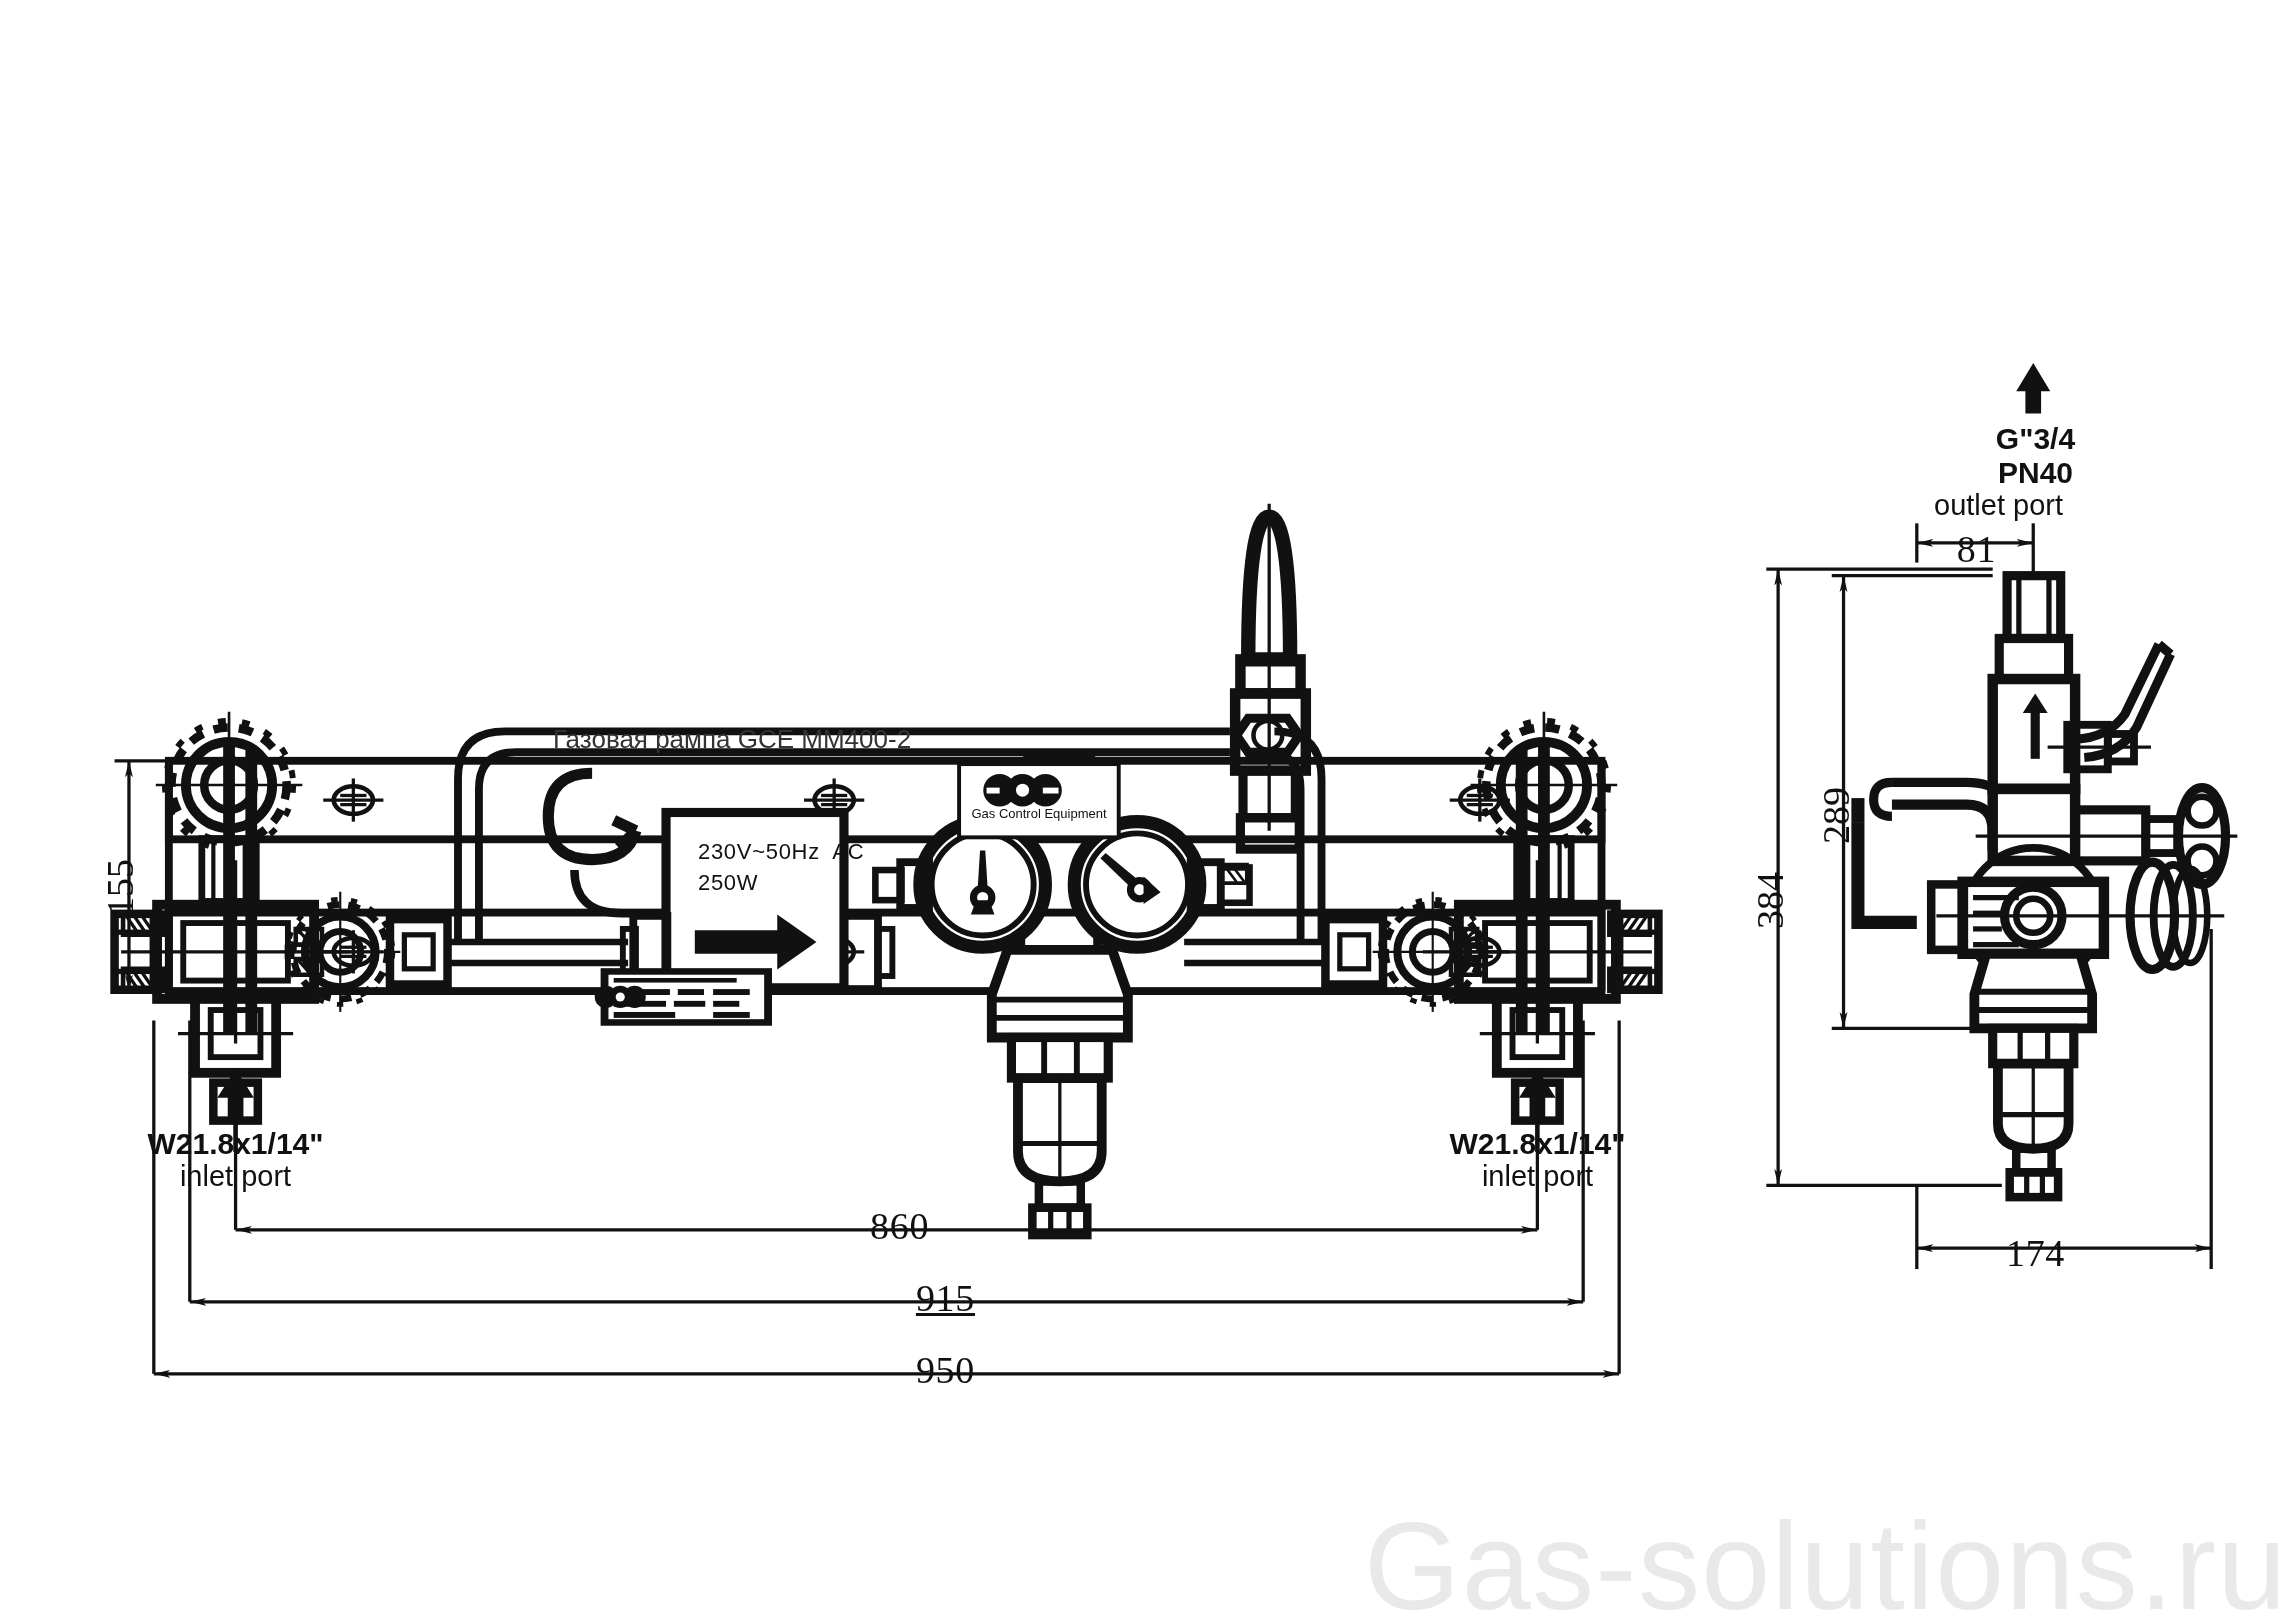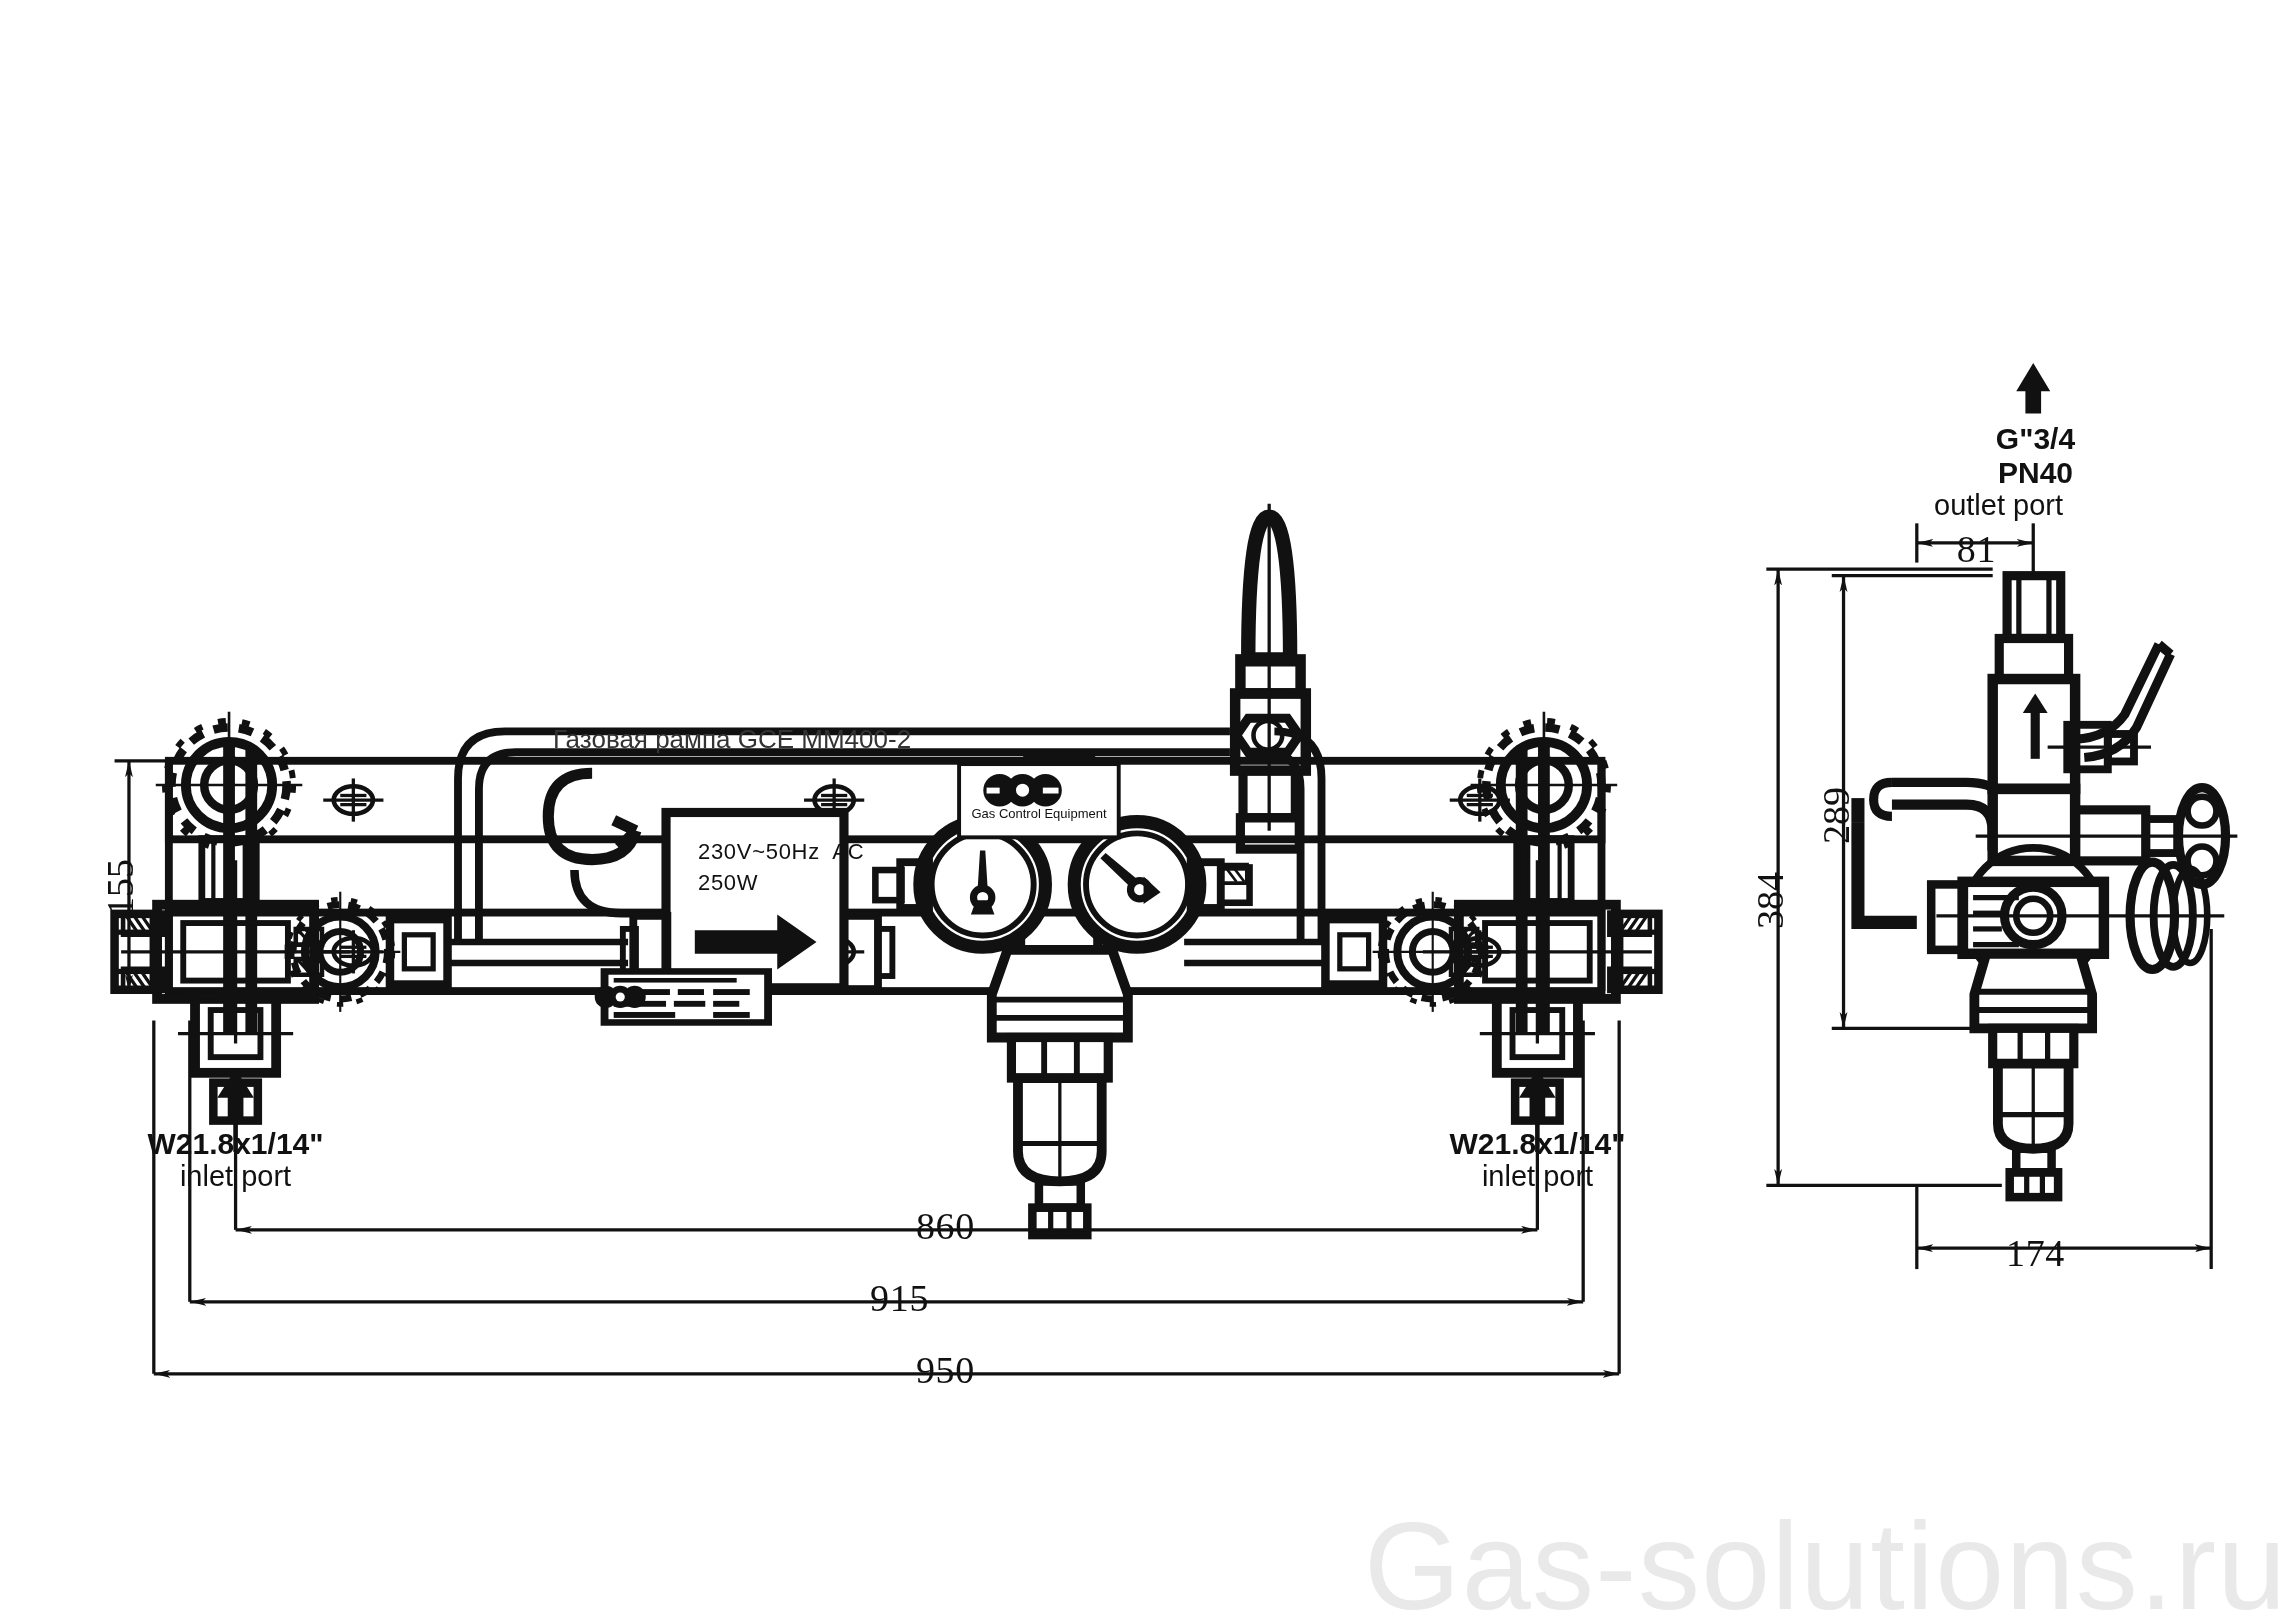--- a/index.html
+++ b/index.html
@@ -434,22 +434,22 @@
 <div class="lbl port-reg" style="left:134px;top:1160px;width:203px;text-align:center;">inlet port</div>
 
 <div class="lbl port-bold" style="left:1436px;top:1127px;width:203px;text-align:center;">W21.8x1/14"</div>
 <div class="lbl port-reg" style="left:1436px;top:1160px;width:203px;text-align:center;">inlet port</div>
 
 <div class="lbl port-bold" style="left:1934px;top:422px;width:203px;text-align:center;">G"3/4</div>
 <div class="lbl port-bold" style="left:1934px;top:456px;width:203px;text-align:center;">PN40</div>
 <div class="lbl port-reg" style="left:1934px;top:489px;width:203px;">outlet port</div>
 
 <div class="lbl dimv" style="left:98px;top:916px;transform:rotate(-90deg);">155</div>
-<div class="lbl dim" style="left:870px;top:1180px;width:105px;text-align:right;">860</div>
-<div class="lbl dim" style="left:870px;top:1252px;width:105px;text-align:left;">915</div>
+<div class="lbl dim" style="left:870px;top:1180px;width:105px;text-align:left;">860</div>
+<div class="lbl dim" style="left:870px;top:1252px;width:105px;text-align:right;text-decoration:underline;">915</div>
 <div class="lbl dim" style="left:870px;top:1324px;width:105px;text-align:right;">950</div>
 
 <div class="lbl dim" style="left:1924px;top:503px;width:105px;text-align:center;">81</div>
 <div class="lbl dimv" style="left:1748px;top:929px;transform:rotate(-90deg);">384</div>
 <div class="lbl dimv" style="left:1814px;top:844px;transform:rotate(-90deg);">289</div>
 <div class="lbl dim" style="left:1983px;top:1207px;width:105px;text-align:center;">174</div>
 
 <div class="wm" style="left:1364px;top:1495px;">Gas-solutions.ru</div>
 
 </div>

